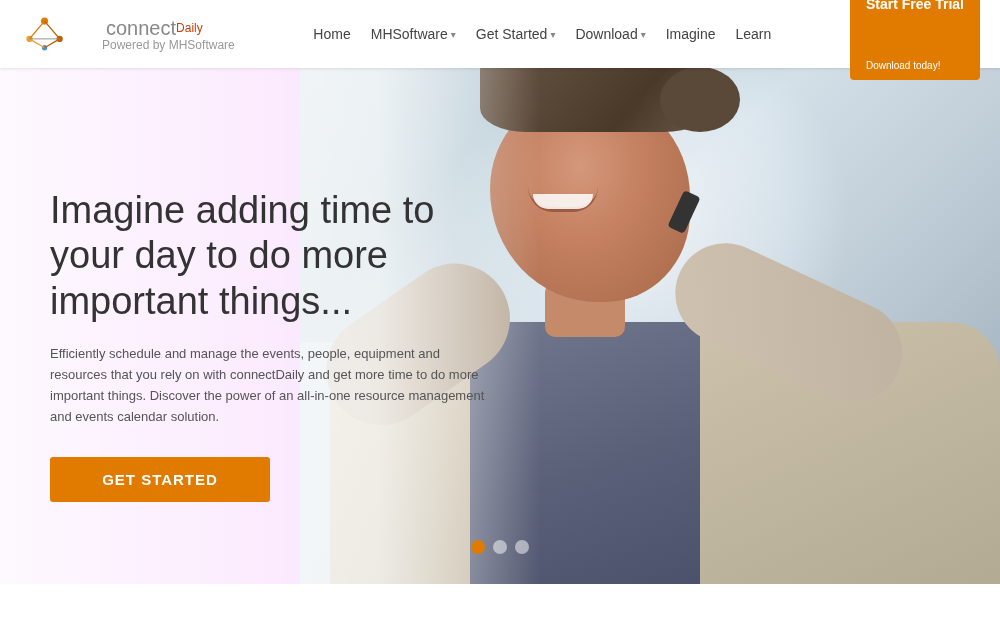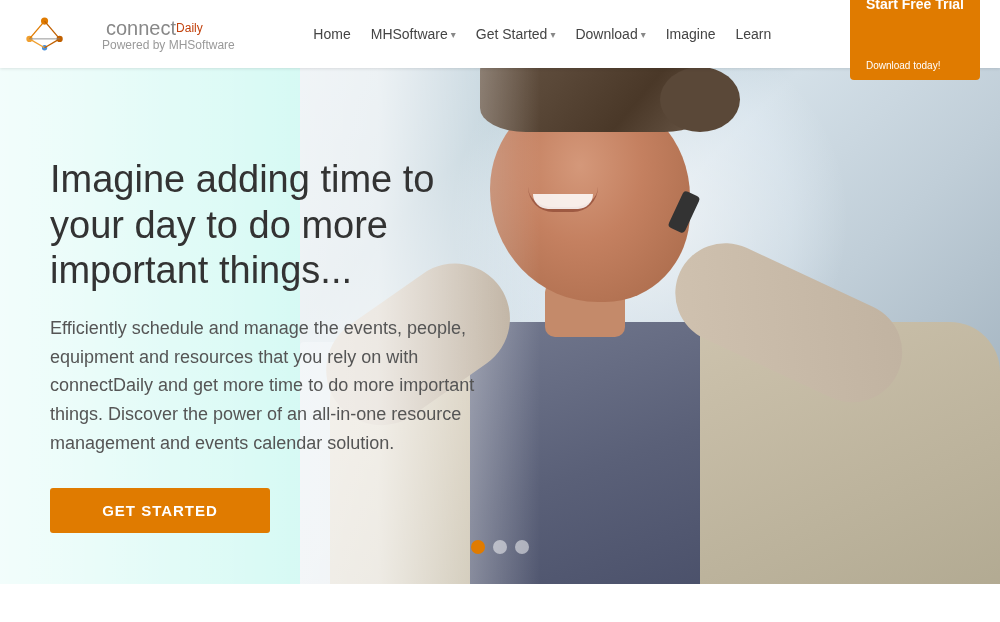--- a/index.html
+++ b/index.html
@@ -79,21 +79,21 @@
       display: block;
       margin-top: 48px;
     }
 
     
     .hero {
       position: relative;
       width: 1000px;
       height: 516px;
       overflow: hidden;
-      background: #5eead4;
+      background: #f0abfc;
     }
 
     
     .hero-bg {
       position: absolute;
       top: 0; right: 0;
       width: 700px;
       height: 554px;
       background: linear-gradient(135deg, #c5d5df 0%, #b8ccd6 20%, #d4e0e8 40%, #c0ced8 60%, #a8b8c4 80%, #8a9aaa 100%);
       overflow: hidden;
@@ -145,21 +145,21 @@
 
     .hero-headline {
       font-size: 38px;
       font-weight: 300;
       color: #333;
       line-height: 1.2;
       margin-bottom: 20px;
     }
 
     .hero-body {
-      font-size: 18px;
+      font-size: 13px;
       color: #555;
       line-height: 1.6;
       max-width: 460px;
       margin-bottom: 30px;
     }
 
     .btn-get-started {
       display: inline-block;
       background: #e07b00;
       color: #fff;

